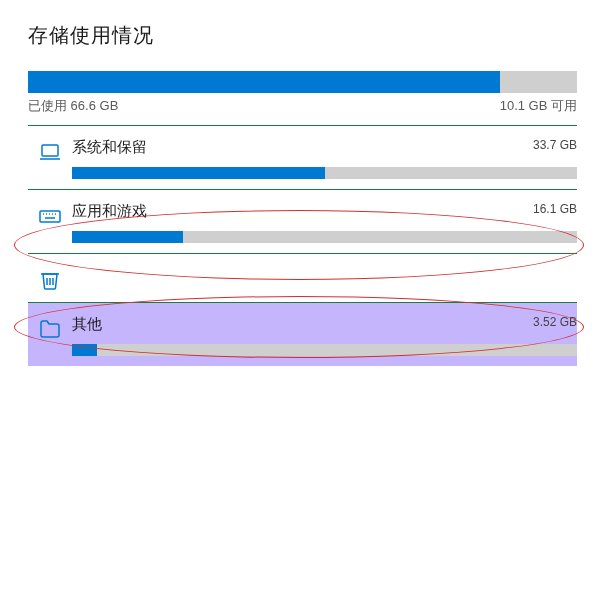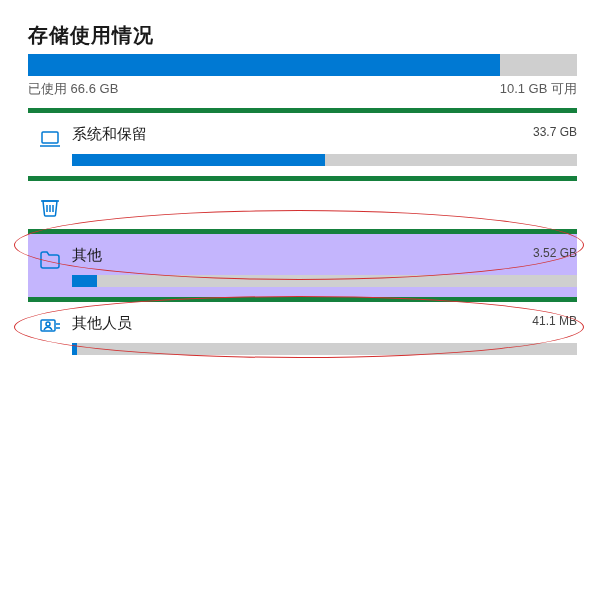--- a/index.html
+++ b/index.html
@@ -8,22 +8,22 @@
       background: #fff;
       width: 605px;
       height: 615px;
       padding: 22px 28px;
       color: #1a1a1a;
       position: relative;
       overflow: hidden;
     }
     .title {
       font-size: 20px;
-      font-weight: 700;
-      margin-bottom: 5px;
+      font-weight: 400;
+      margin-bottom: 22px;
       letter-spacing: 1px;
     }
     .total-bar {
       height: 22px;
       background: #cfcfcf;
       display: flex;
       margin-bottom: 4px;
     }
     .total-bar-fill {
       height: 100%;
@@ -34,21 +34,21 @@
       justify-content: space-between;
       font-size: 13px;
       color: #5a5a5a;
       margin-bottom: 10px;
       align-items: flex-end;
     }
     .category-row {
       display: flex;
       align-items: flex-start;
       padding: 12px 0 10px 0;
-      border-top: 5px solid #15803d;
+      border-top: 1px solid #15803d;
       cursor: pointer;
     }
     .category-row.highlighted {
       background: #c4b5fd;
     }
     .category-icon {
       width: 44px;
       display: flex;
       justify-content: center;
       align-items: flex-start;
@@ -127,20 +127,42 @@
           <span class="category-size">33.7 GB</span>
         </div>
         <div class="category-bar">
           <div class="category-bar-fill" style="width:50%"></div>
         </div>
       </div>
     </div>
     <div class="category-row">
       <div class="category-icon">
         <svg viewBox="0 0 24 24">
+          <rect x="2" y="7" width="20" height="11" rx="1"></rect>
+          <line x1="5" y1="10" x2="6" y2="10"></line>
+          <line x1="8" y1="10" x2="9" y2="10"></line>
+          <line x1="11" y1="10" x2="12" y2="10"></line>
+          <line x1="14" y1="10" x2="15" y2="10"></line>
+          <line x1="17" y1="10" x2="18" y2="10"></line>
+          <line x1="7" y1="14" x2="17" y2="14"></line>
+        </svg>
+      </div>
+      <div class="category-content">
+        <div class="category-header">
+          <span>应用和游戏</span>
+          <span class="category-size">16.1 GB</span>
+        </div>
+        <div class="category-bar">
+          <div class="category-bar-fill" style="width:22%"></div>
+        </div>
+      </div>
+    </div>
+    <div class="category-row">
+      <div class="category-icon">
+        <svg viewBox="0 0 24 24">
           <path d="M5 6h14l-1.5 14a1 1 0 0 1-1 1h-9a1 1 0 0 1-1-1L5 6z"></path>
           <line x1="3" y1="6" x2="21" y2="6"></line>
           <line x1="9" y1="10" x2="9" y2="17"></line>
           <line x1="12" y1="10" x2="12" y2="17"></line>
           <line x1="15" y1="10" x2="15" y2="17"></line>
         </svg>
       </div>
     </div>
     <div class="category-row highlighted">
       <div class="category-icon">
@@ -151,36 +173,16 @@
       <div class="category-content">
         <div class="category-header">
           <span>其他</span>
           <span class="category-size">3.52 GB</span>
         </div>
         <div class="category-bar">
           <div class="category-bar-fill" style="width:5%"></div>
         </div>
       </div>
     </div>
-    <div class="category-row">
-      <div class="category-icon">
-        <svg viewBox="0 0 24 24">
-          <rect x="3" y="4" width="14" height="11" rx="1"></rect>
-          <circle cx="10" cy="8" r="2"></circle>
-          <path d="M6 14c1-2 3-3 4-3s3 1 4 3"></path>
-          <line x1="18" y1="8" x2="22" y2="8"></line>
-          <line x1="18" y1="12" x2="22" y2="12"></line>
-        </svg>
-      </div>
-      <div class="category-content">
-        <div class="category-header">
-          <span>其他人员</span>
-          <span class="category-size">41.1 MB</span>
-        </div>
-        <div class="category-bar">
-          <div class="category-bar-fill" style="width:1%"></div>
-        </div>
-      </div>
-    </div>
   </div>
 
 <div class="annotation-ellipse" id="ellipse-1"></div>
 <div class="annotation-ellipse" id="ellipse-2"></div>
 
 </body></html>

